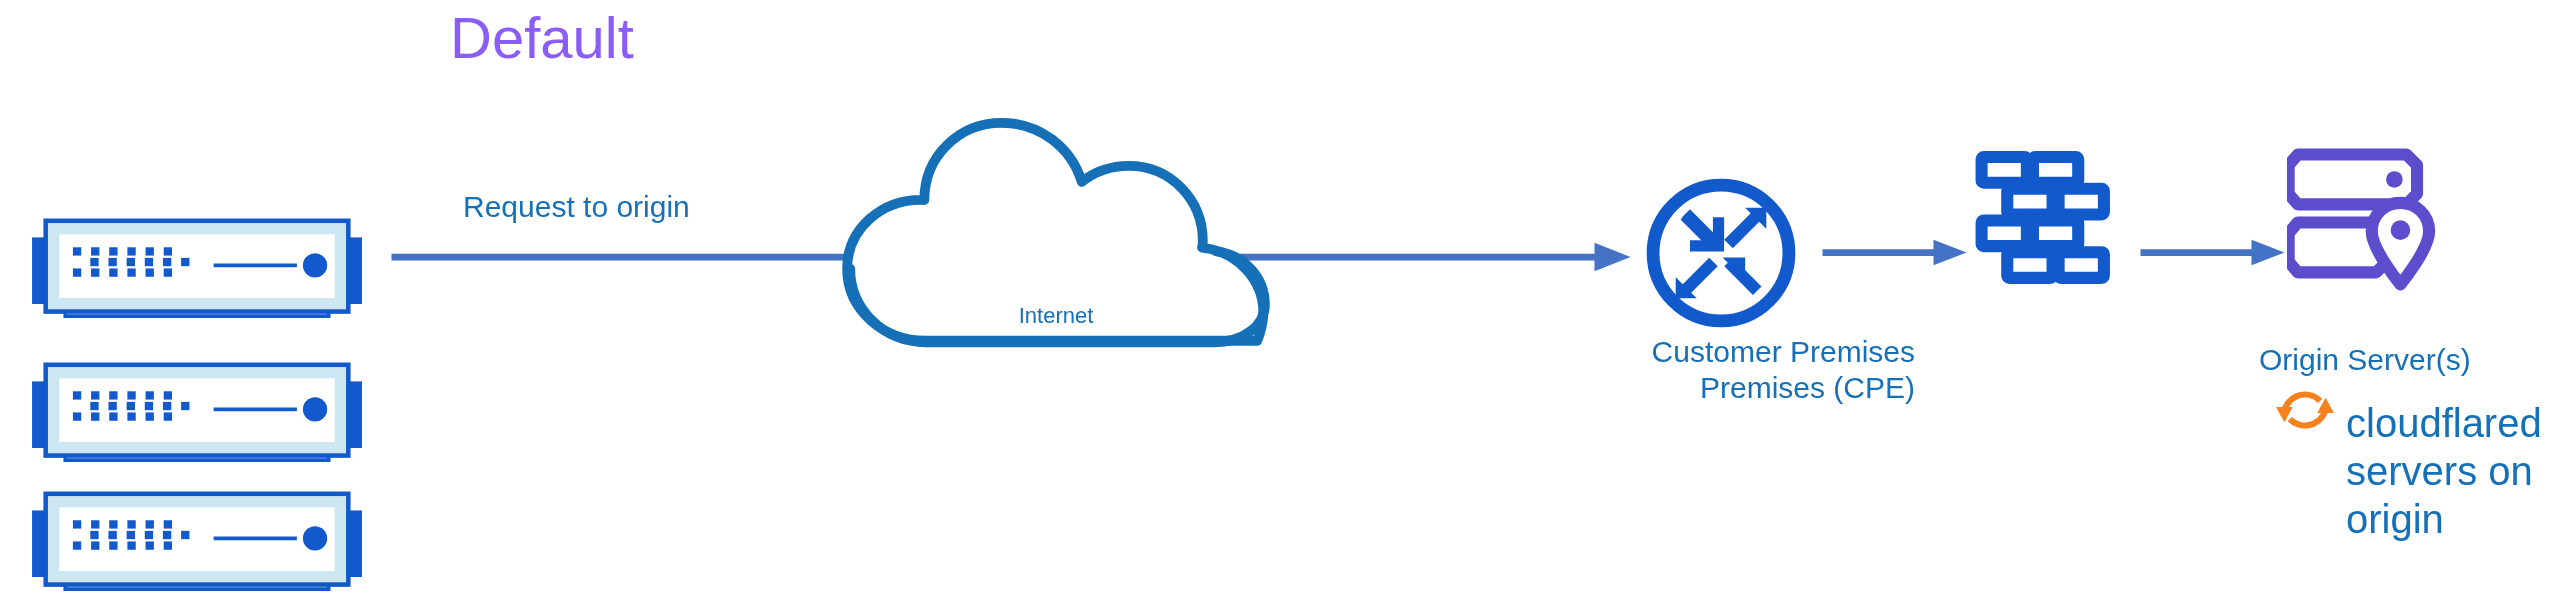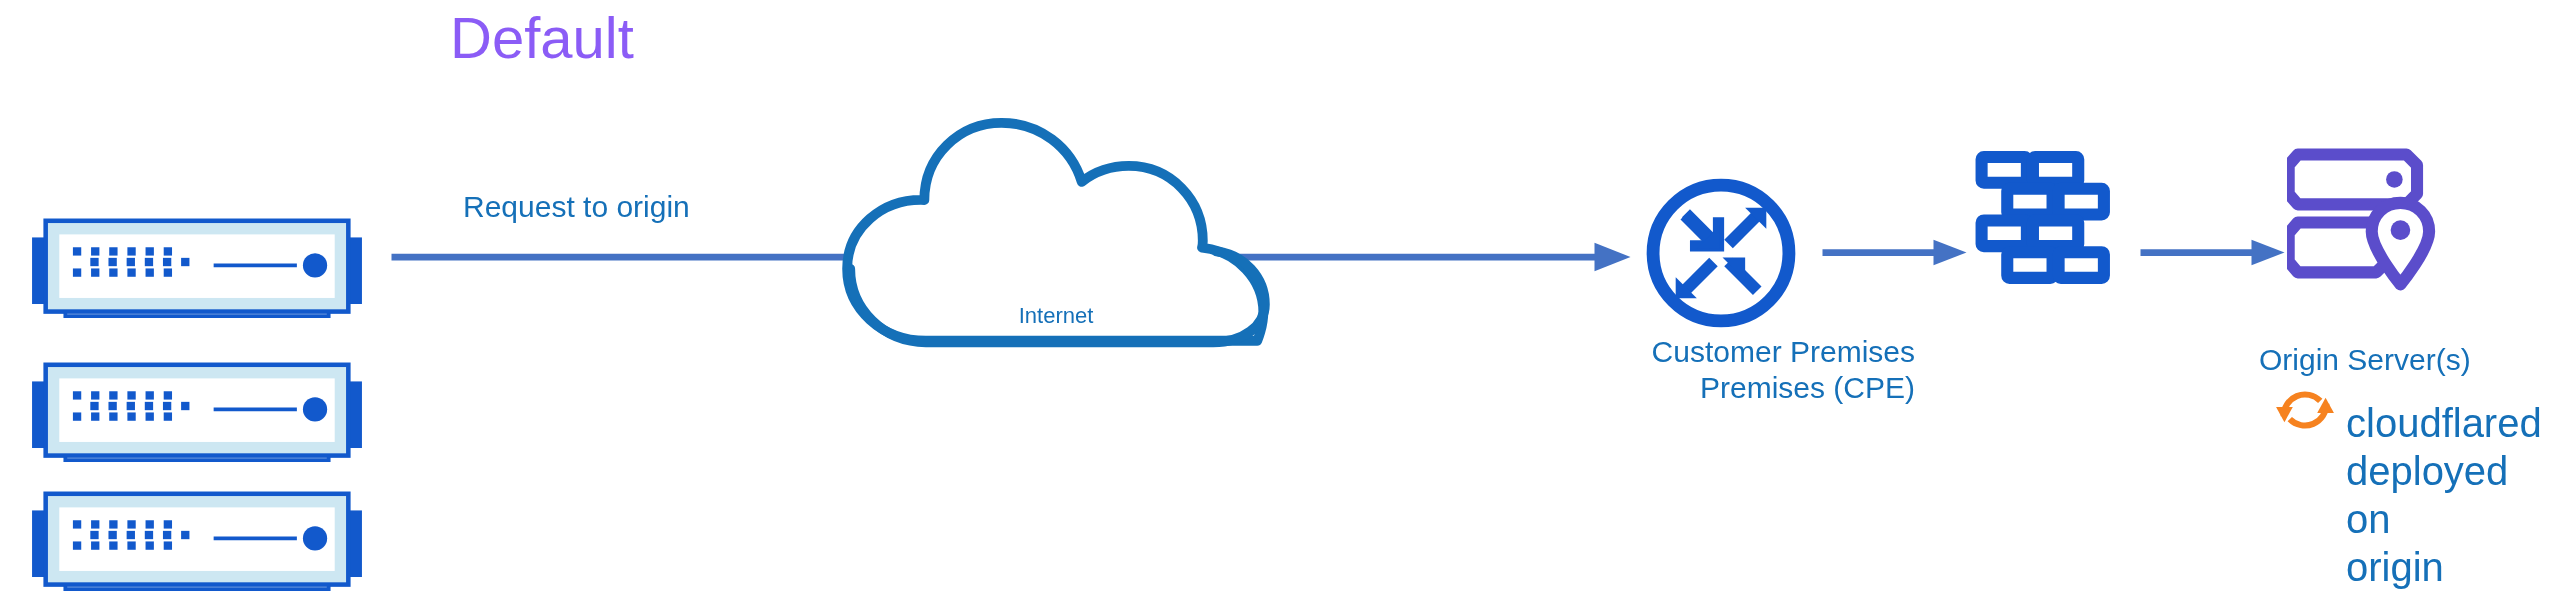--- a/index.html
+++ b/index.html
@@ -389,18 +389,18 @@
     <g fill="none" stroke="#F6821F" stroke-width="8" stroke-linecap="butt">
       <path d="M14 50 A 28 28 0 0 1 62 30"></path>
       <path d="M70 34 A 28 28 0 0 1 22 54"></path>
     </g>
     <path d="M4 38 L26 38 L15 58 Z" fill="#F6821F"></path>
     <path d="M58 46 L80 46 L69 26 Z" fill="#F6821F"></path>
   </svg>
 
   <div class="abs" id="label-cloudflared">
     <div>cloudflared</div>
-    <div>deployed on</div>
+    <div>servers on</div>
     <div>origin</div>
   </div>
 
 </div>
 
 
 </body></html>

